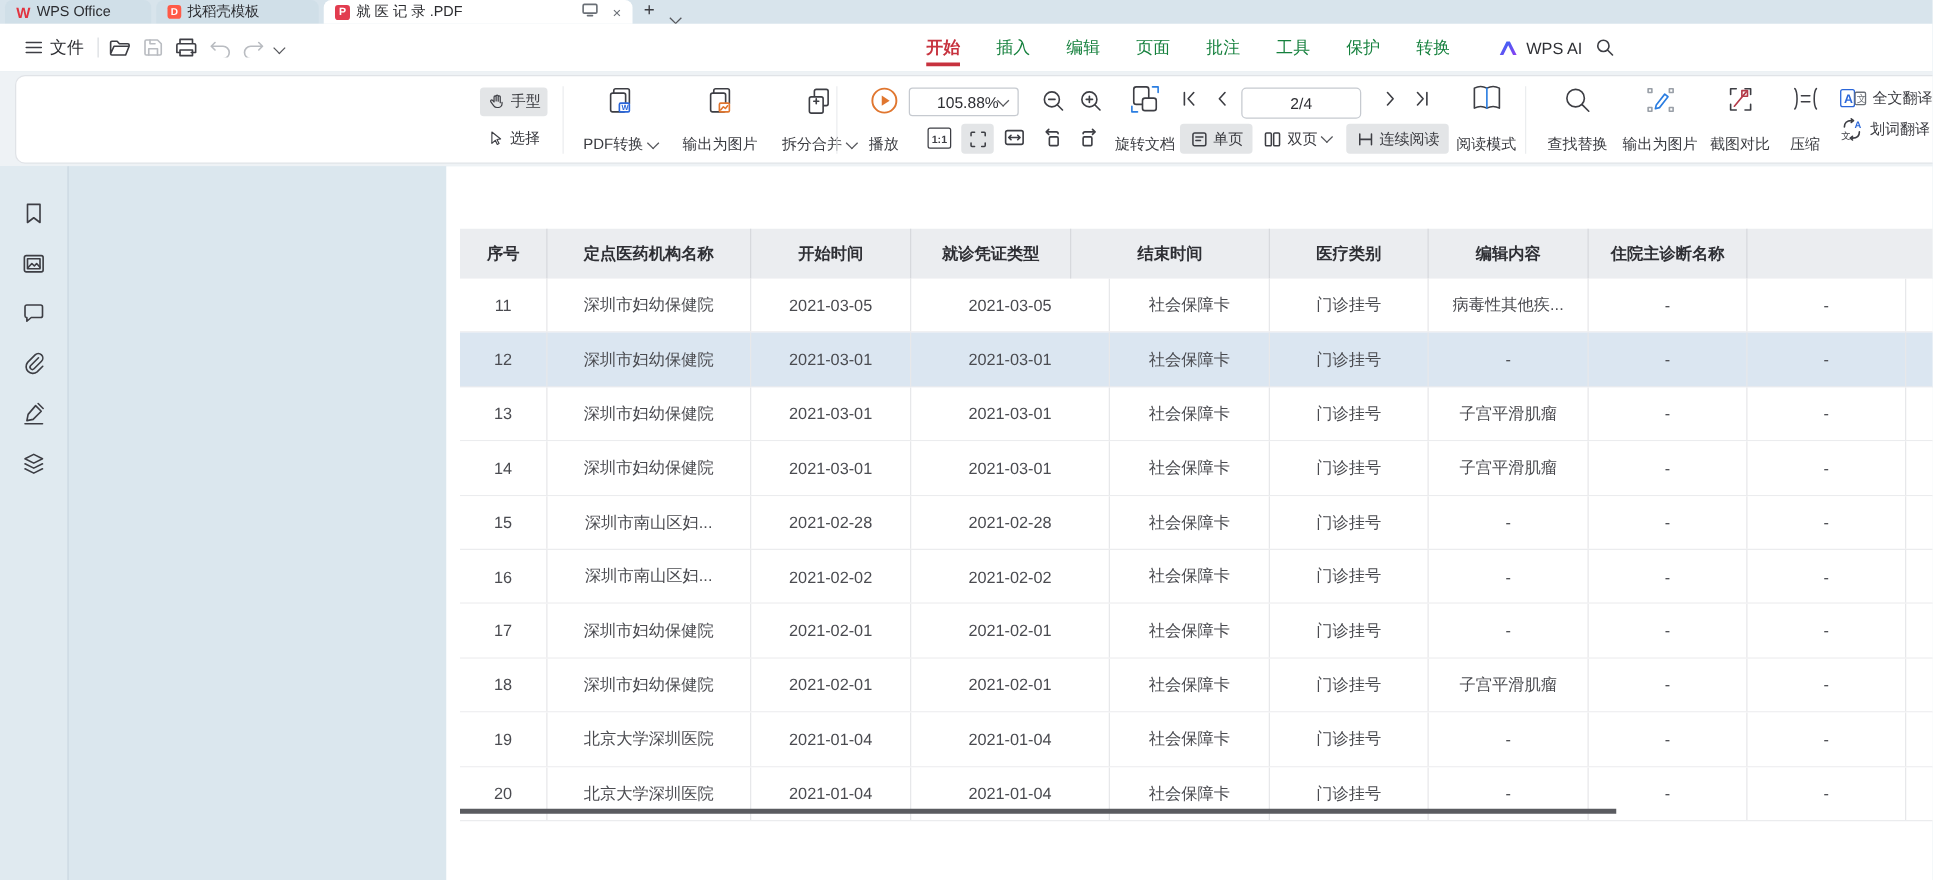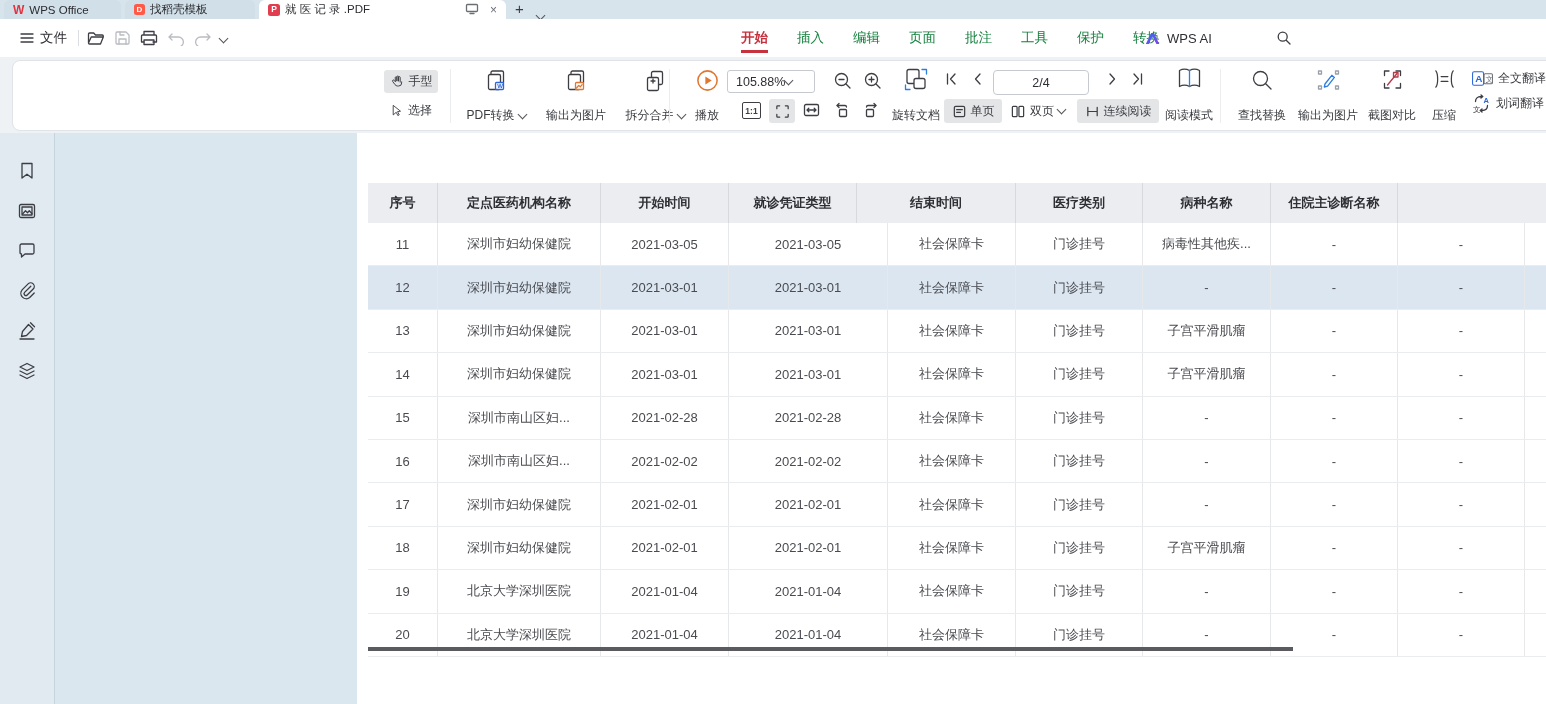--- a/index.html
+++ b/index.html
@@ -31,21 +31,21 @@
   .vsep{width:1px;background:#dadde1;}
   
   .toolband{position:absolute;left:0;top:57px;right:0;height:76px;background:#eef2f5;}
   .toolbar{position:absolute;left:12px;top:60px;right:-10px;height:71px;background:#fff;
            border:1px solid #e0e3e7;border-radius:8px;box-sizing:border-box;}
   .titem{position:absolute;display:flex;align-items:center;gap:4px;font-size:12px;color:#3a3b40;white-space:nowrap;}
   .chip{background:#e3e5e7;border-radius:3px;}
   .tcol{position:absolute;display:flex;flex-direction:column;align-items:center;justify-content:space-between;height:56px;}
   .tcol .lbl{font-size:12px;color:#3a3b40;white-space:nowrap;display:flex;align-items:center;}
   .tsep{position:absolute;top:8px;width:1px;height:54px;background:#ebedef;}
-  .zoombox{border:1px solid #c6cad0;border-radius:3px;display:flex;align-items:center;justify-content:flex-start;
+  .zoombox{border:1px solid #c6cad0;border-radius:3px;display:flex;align-items:center;justify-content:flex-end;
            padding:0 8px;box-sizing:border-box;font-size:12.5px;color:#2e2f34;}
   .pagebox{border:1px solid #c6cad0;border-radius:4px;display:flex;align-items:center;justify-content:center;
            font-size:12.5px;color:#2e2f34;}
   .one2one{border:1.4px solid #3d3e44;border-radius:2px;font-size:8.5px;font-weight:700;color:#3d3e44;
            width:17px;height:15px;display:flex;align-items:center;justify-content:center;}
   
   .main{position:absolute;left:0;top:133px;right:0;bottom:0;}
   .sidebar{position:absolute;left:0;top:0;bottom:0;width:55px;background:#e0eaf0;border-right:1px solid #c6d4de;box-sizing:border-box;}
   .side-ic{position:absolute;left:17px;width:20px;height:20px;}
   .canvas{position:absolute;left:55px;right:0;top:0;bottom:0;background:#dbe7ee;}
@@ -135,21 +135,21 @@
       <div class="menu-item active">开始</div>
       <div class="menu-item">插入</div>
       <div class="menu-item">编辑</div>
       <div class="menu-item">页面</div>
       <div class="menu-item">批注</div>
       <div class="menu-item">工具</div>
       <div class="menu-item">保护</div>
       <div class="menu-item">转换</div>
     </div>
 
-  <div class="mitem" style="left:1144px;gap:5px;">
+  <div class="mitem" style="left:1198px;gap:5px;">
     <svg width="18" height="15" viewBox="0 0 20 16">
       <defs>
           <linearGradient id="g1" x1="0" y1="0" x2="1" y2="1">
         <stop offset="0" stop-color="#2e6bf6"></stop>
             <stop offset="1" stop-color="#8a3ff0"></stop>
           </linearGradient>
         </defs>
       <path d="M2 14 8 2h3l6 12h-3.2L9.5 5.4 5.2 14z" fill="url(#g1)"></path>
       </svg>
     <span style="font-size:13px;">WPS AI</span>
@@ -421,21 +421,21 @@
   <div class="canvas">
     <div class="page">
       <div class="doc-table">
         <div class="thead">
             <div class="th" style="width: 70px;">序号</div>
             <div class="th" style="width: 163px;">定点医药机构名称</div>
             <div class="th" style="width: 128px;">开始时间</div>
             <div class="th" style="width: 128px;">就诊凭证类型</div>
             <div class="th" style="width: 159px;">结束时间</div>
             <div class="th" style="width: 127px;">医疗类别</div>
-            <div class="th" style="width: 128px;">病种名称</div>
+            <div class="th" style="width: 128px;">编辑内容</div>
             <div class="th" style="width: 127px;">住院主诊断名称</div>
             <div class="th" style="width: 55px;"></div>
           </div>
         <div>
             <div class="tr">
               <div class="td" style="width: 70px;">11</div>
               <div class="td" style="width: 163px;">深圳市妇幼保健院</div>
               <div class="td" style="width: 128px;">2021-03-05</div>
               <div class="td" style="width: 159px;">2021-03-05</div>
               <div class="td" style="width: 128px;">社会保障卡</div>

